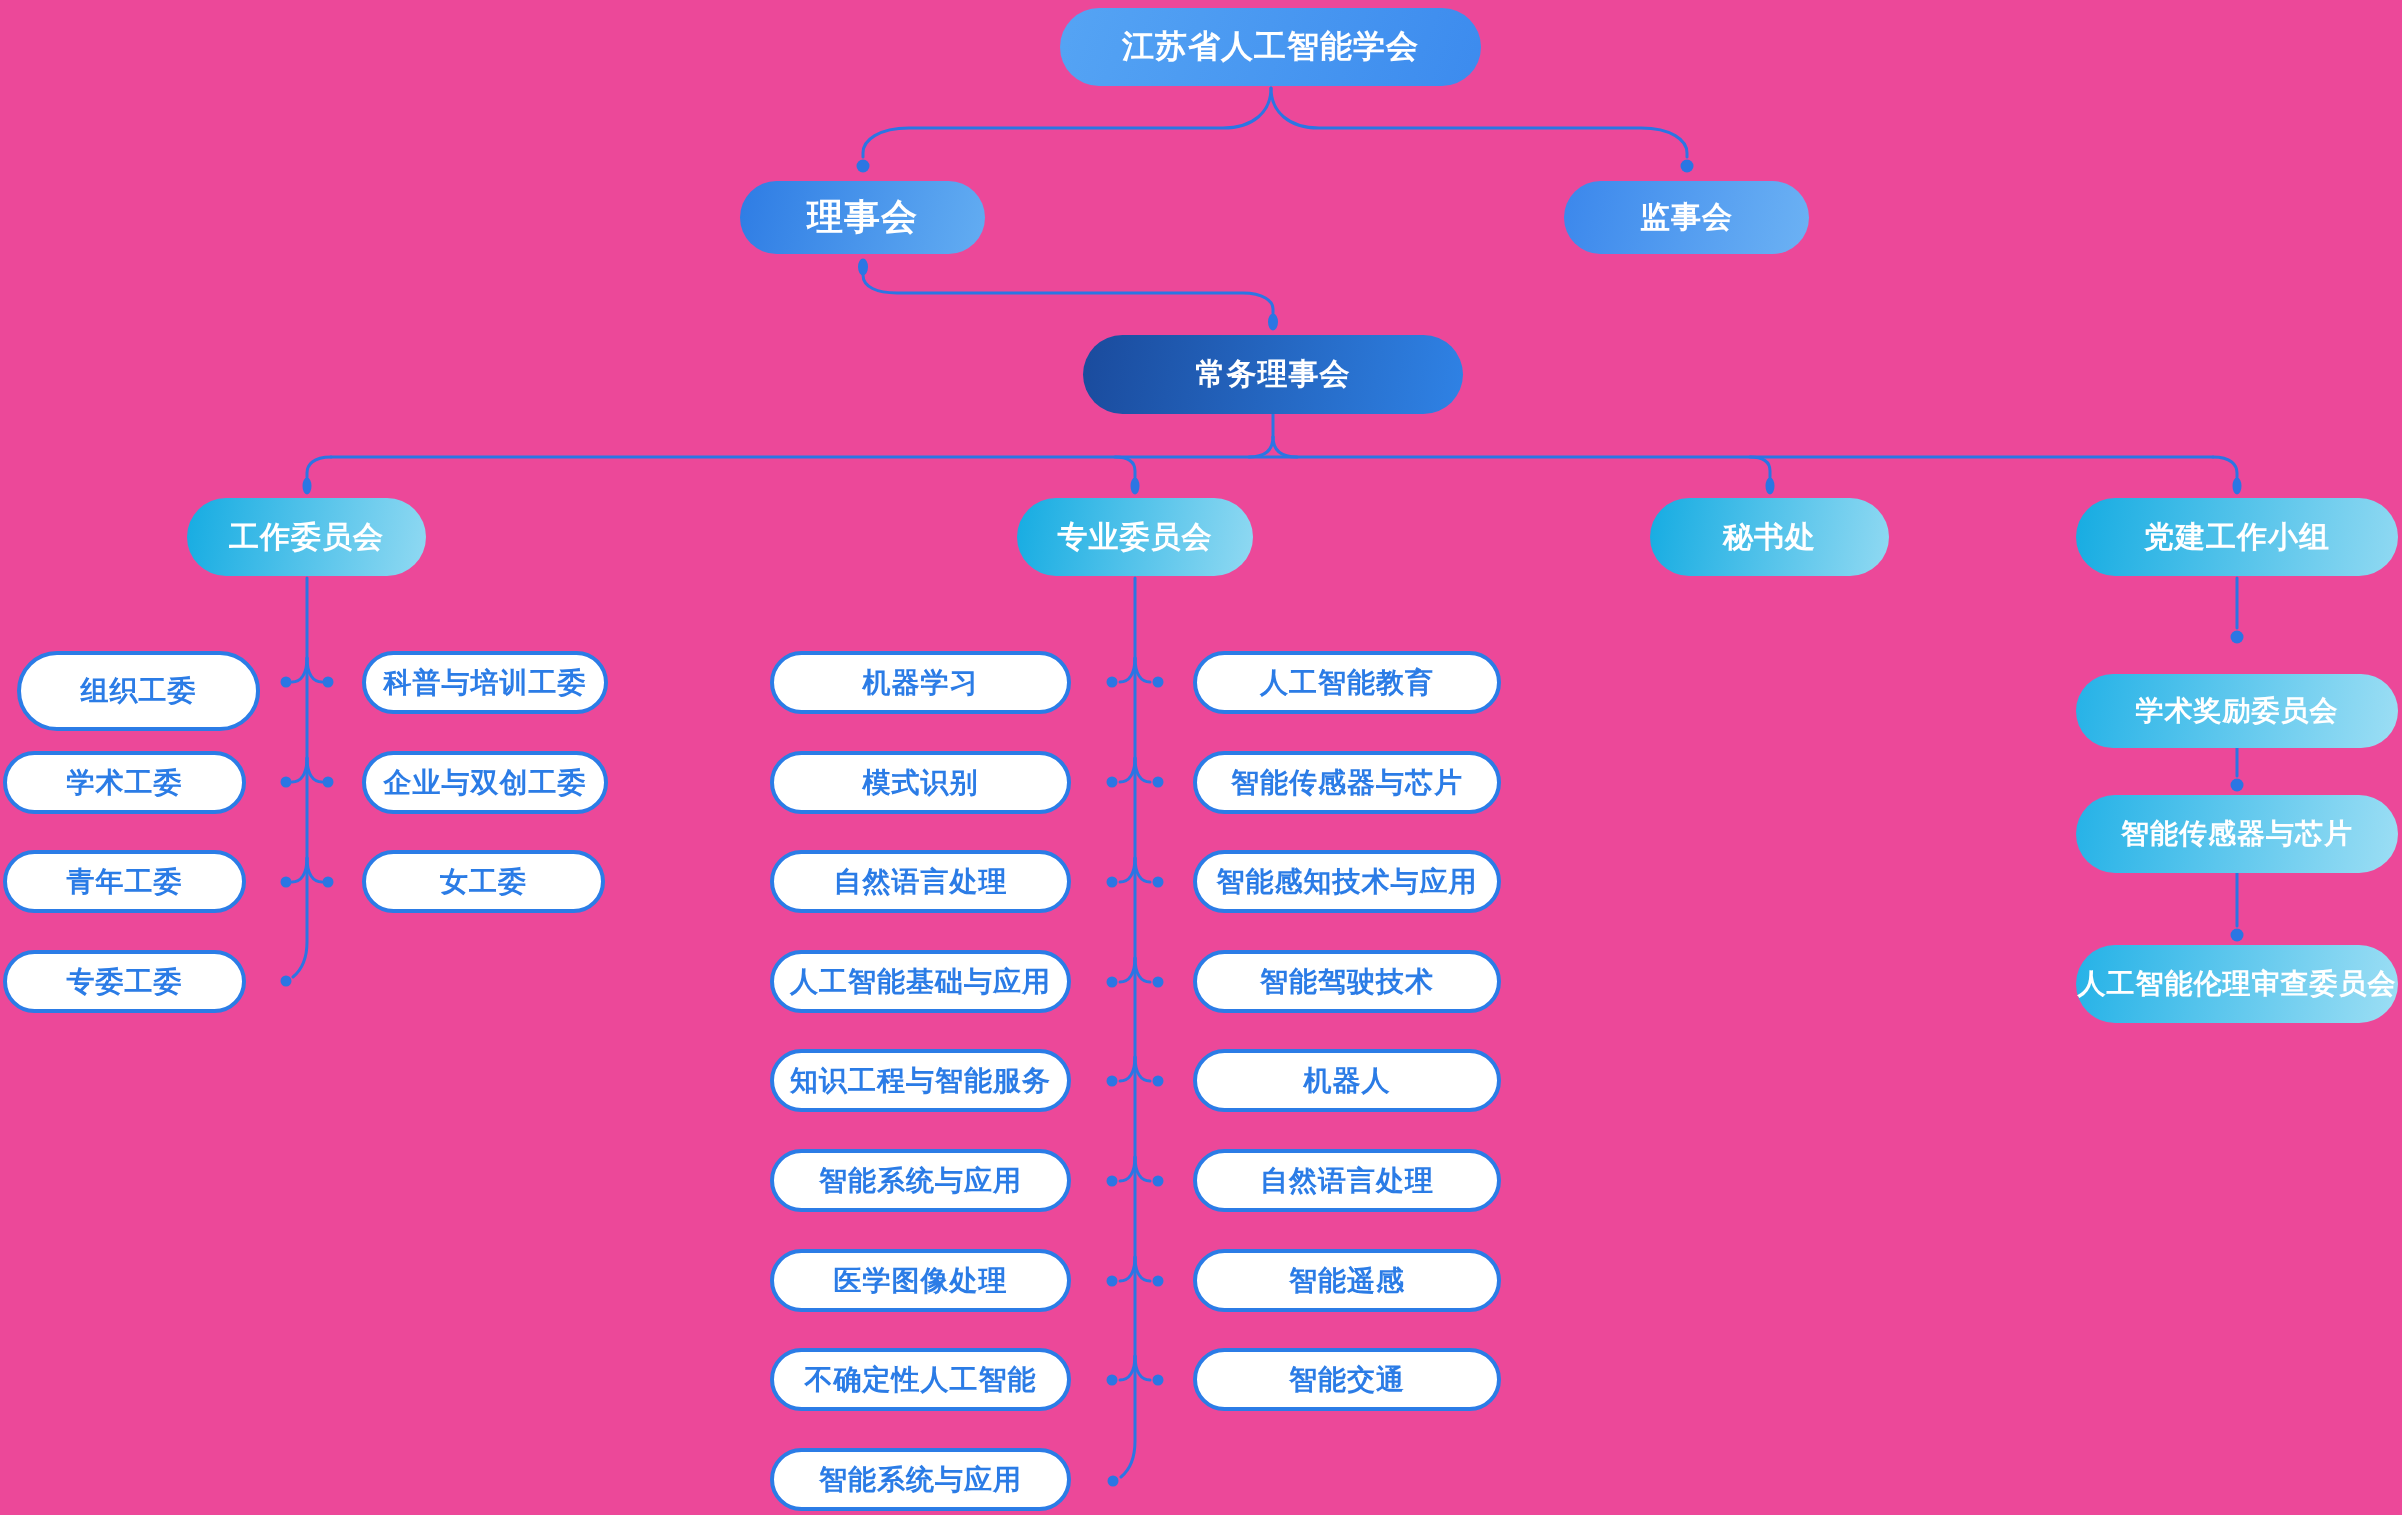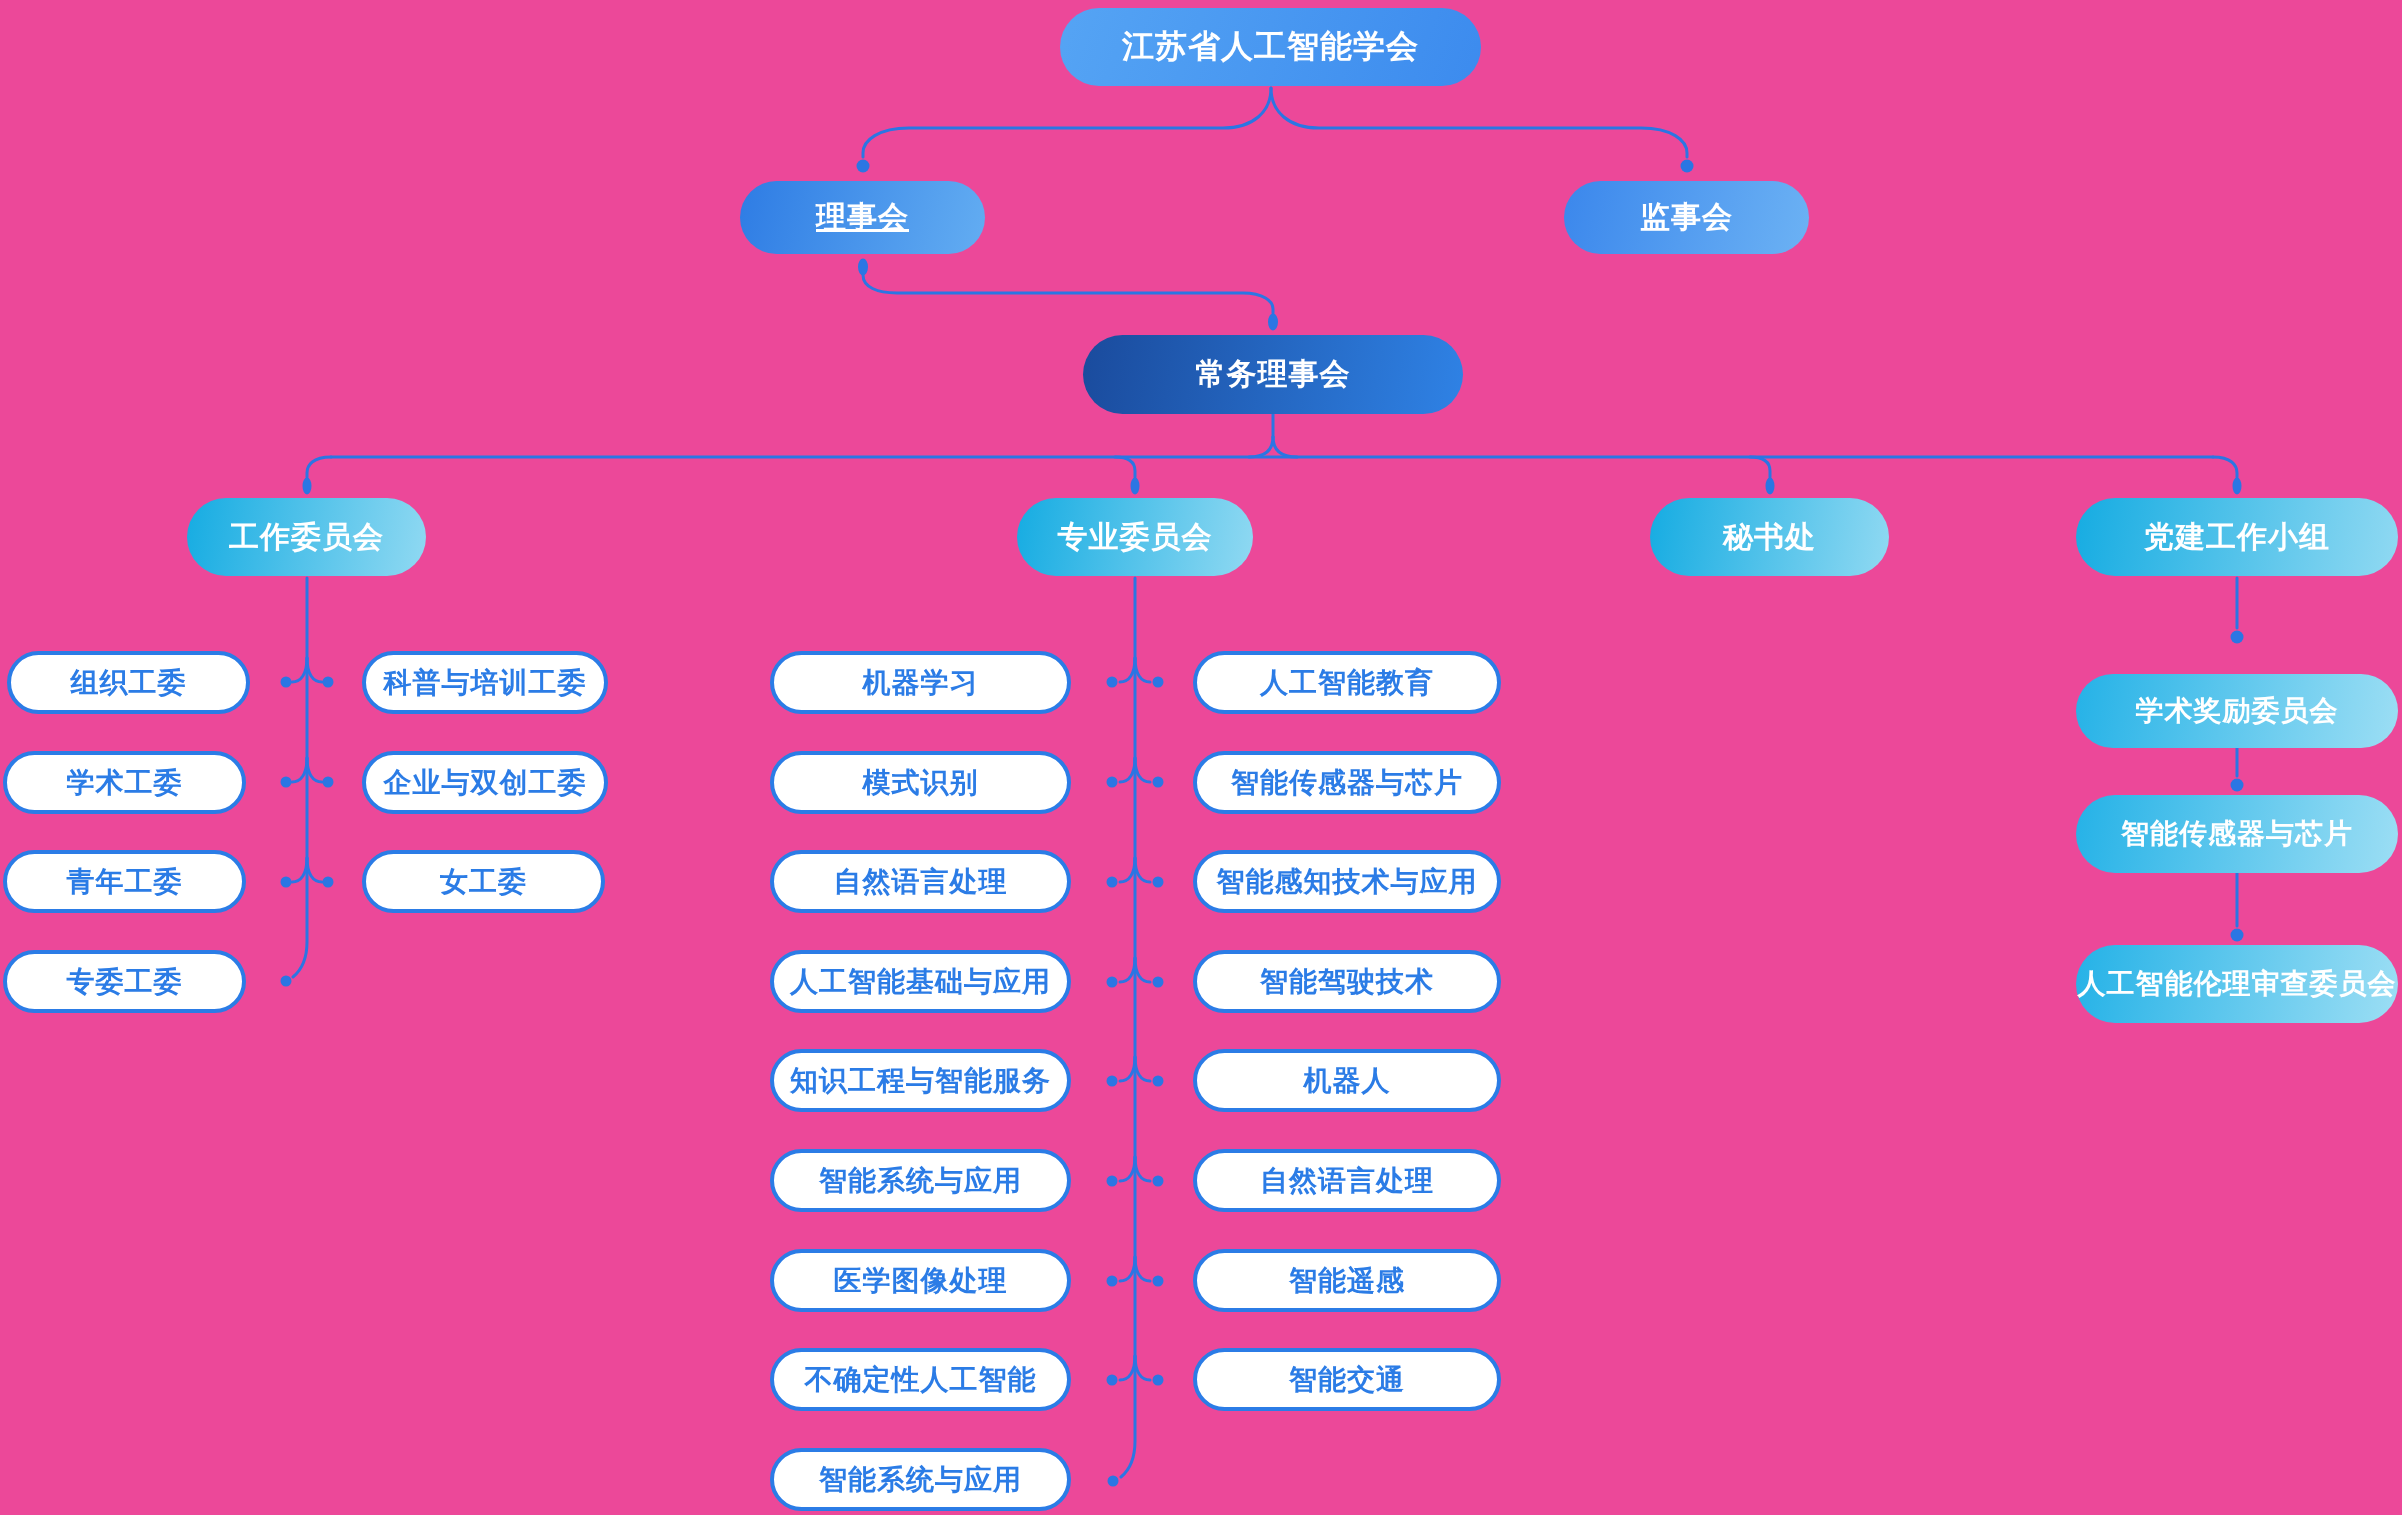--- a/index.html
+++ b/index.html
@@ -18,21 +18,21 @@
     align-items: center;
     justify-content: center;
     border-radius: 999px;
     color: #ffffff;
     font-weight: bold;
     white-space: nowrap;
     box-sizing: border-box;
     letter-spacing: 1px;
   }
   .grad-root      { background: linear-gradient(110deg, #55a4f4, #3c8bee); font-size: 32px; }
-  .grad-board     { background: linear-gradient(105deg, #2e7ce4, #63adf2); font-size: 30px; text-decoration: underline; }
+  .grad-board     { background: linear-gradient(105deg, #2e7ce4, #63adf2); font-size: 36px; }
   .grad-superv    { background: linear-gradient(105deg, #3b87ec, #6cb2f4); font-size: 30px; text-align: center; }
   .grad-standing  { background: linear-gradient(100deg, #1a4b9d, #2f82e5); font-size: 30px; }
   .grad-cyan      { background: linear-gradient(100deg, #16ace2, #90d9f2); font-size: 30px; }
   .grad-cyan-sub  { background: linear-gradient(100deg, #25b2e7, #9cdef4); font-size: 28px; }
   .white-pill {
     background: #ffffff;
     border: 4px solid #2b7ce6;
     color: #2b7ce6;
     font-size: 28px;
   }
@@ -141,21 +141,21 @@
   <div class="node grad-board" style="left:740px; top:181px; width:245px; height:73px;">理事会</div>
   <div class="node grad-superv" style="left:1564px; top:181px; width:245px; height:73px;">监事会</div>
 
   <div class="node grad-standing" style="left:1083px; top:335px; width:380px; height:79px;">常务理事会</div>
 
   <div class="node grad-cyan" style="left:187px; top:498px; width:239px; height:78px;">工作委员会</div>
   <div class="node grad-cyan" style="left:1017px; top:498px; width:236px; height:78px;">专业委员会</div>
   <div class="node grad-cyan" style="left:1650px; top:498px; width:239px; height:78px;">秘书处</div>
   <div class="node grad-cyan" style="left:2076px; top:498px; width:322px; height:78px;">党建工作小组</div>
 
-  <div class="node white-pill" style="left:7px; top:651px; width:243px; height:63px;">组织工委</div>
+  <div class="node white-pill" style="left:17px; top:651px; width:243px; height:80px;">组织工委</div>
   <div class="node white-pill" style="left:362px; top:651px; width:246px; height:63px;">科普与培训工委</div>
   <div class="node white-pill" style="left:3px; top:751px; width:243px; height:63px;">学术工委</div>
   <div class="node white-pill" style="left:362px; top:751px; width:246px; height:63px;">企业与双创工委</div>
   <div class="node white-pill" style="left:3px; top:850px; width:243px; height:63px;">青年工委</div>
   <div class="node white-pill" style="left:362px; top:850px; width:243px; height:63px;">女工委</div>
   <div class="node white-pill" style="left:3px; top:950px; width:243px; height:63px;">专委工委</div>
 
   <div class="node white-pill" style="left:770px; top:651px; width:301px; height:63px;">机器学习</div>
   <div class="node white-pill" style="left:770px; top:751px; width:301px; height:63px;">模式识别</div>
   <div class="node white-pill" style="left:770px; top:850px; width:301px; height:63px;">自然语言处理</div>

